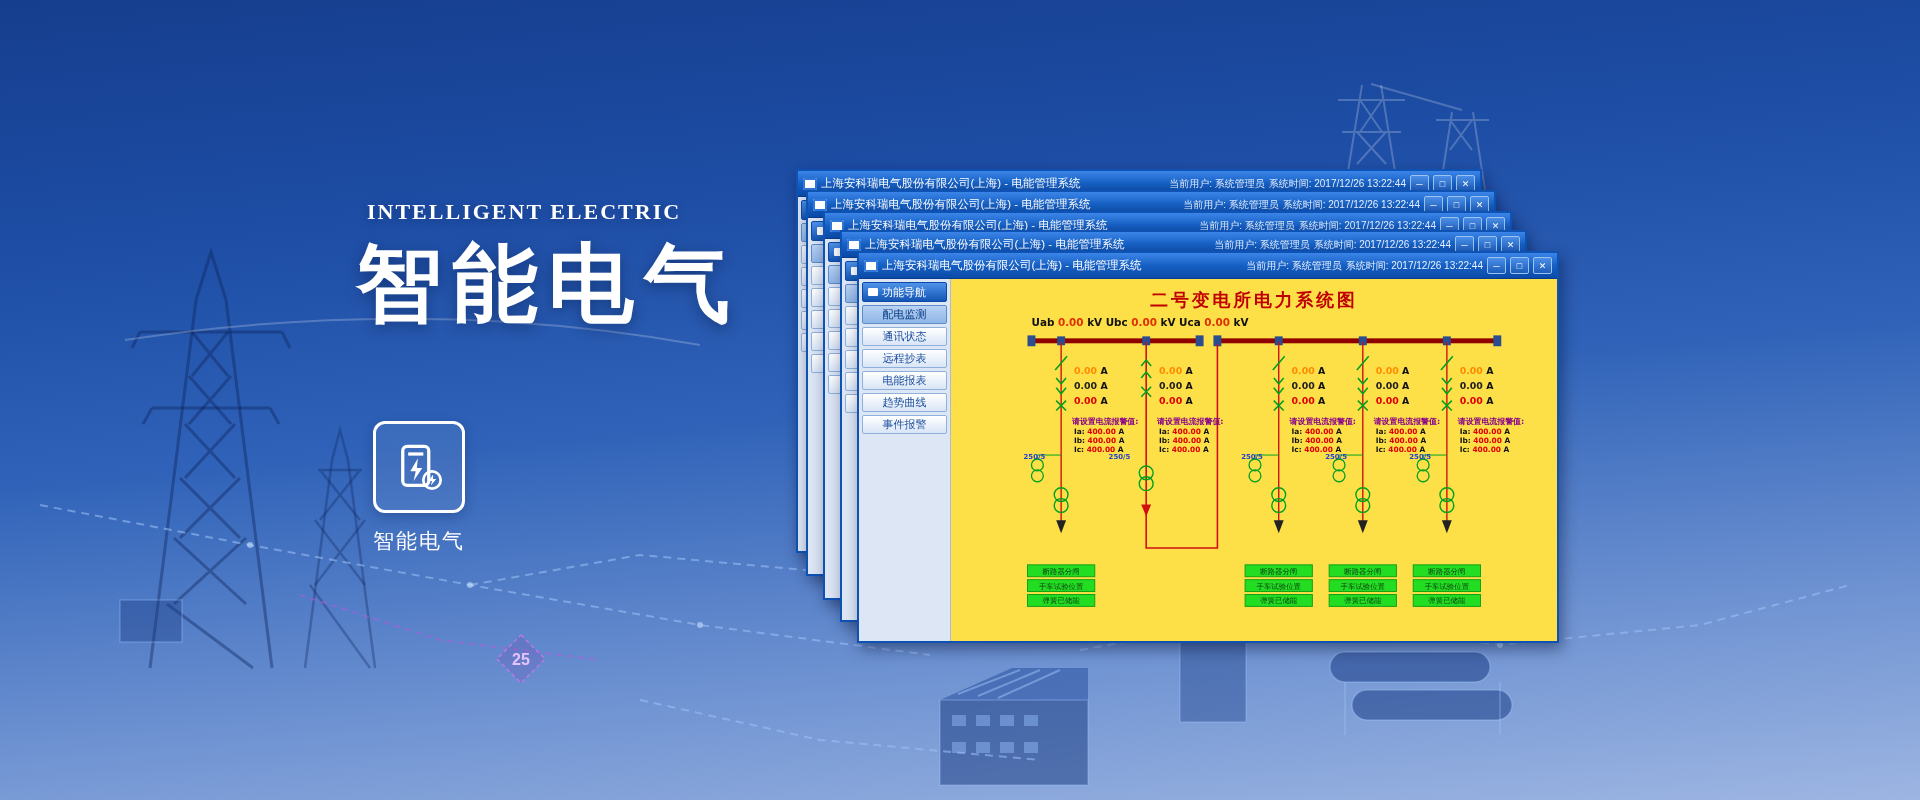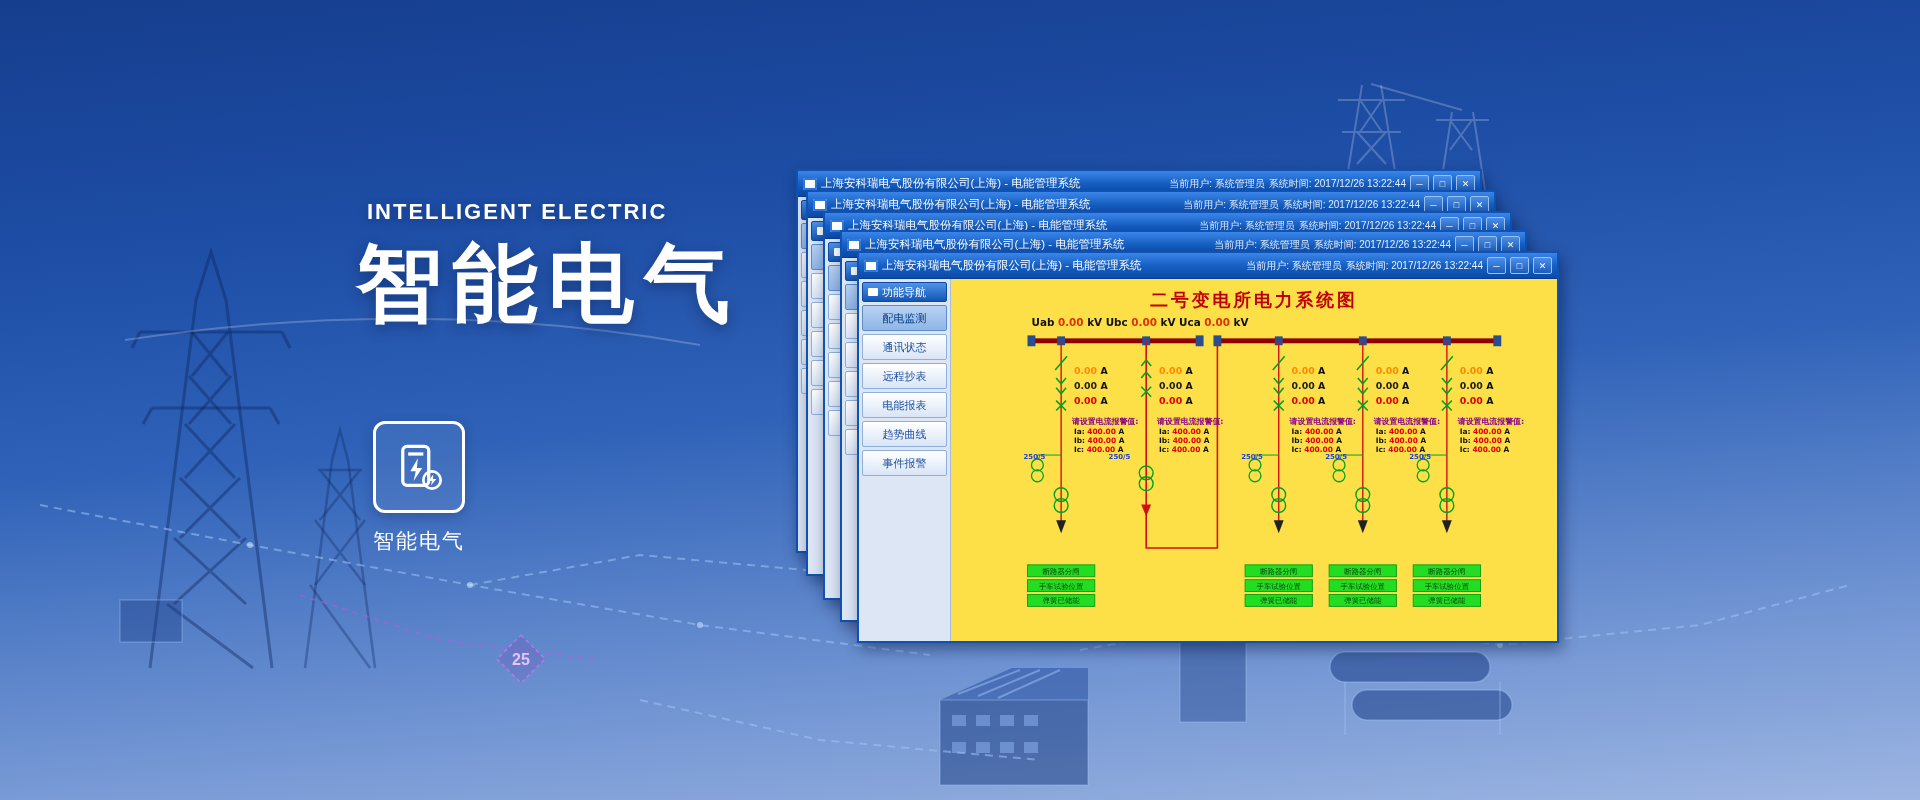--- a/index.html
+++ b/index.html
@@ -6,21 +6,21 @@
   body { font-family:"Liberation Sans","DejaVu Sans",sans-serif; }
   .stage {
     position:relative; width:1920px; height:800px; overflow:hidden;
     background:linear-gradient(175deg,#163e8e 0%,#1d4da5 26%,#2f62b8 50%,#6f93d2 78%,#9db5e2 100%);
   }
   .bg-art { position:absolute; left:0; top:0; width:1920px; height:800px; }
 
   
   .hero-en {
     position:absolute; left:367px; top:199px; color:#fff; font-size:22px;
-    font-weight:bold; letter-spacing:2px; text-shadow:0 2px 8px rgba(0,20,60,.35);
+    font-weight:bold; letter-spacing:2px; text-shadow:0 2px 8px rgba(0,20,60,.35);font-family:Liberation Serif, serif;
   }
   .hero-zh {
     position:absolute; left:356px; top:236px; color:#fff; font-size:86px;
     font-weight:800; letter-spacing:10px; line-height:1.1;
     text-shadow:0 4px 14px rgba(0,20,60,.4);
   }
   .features { position:absolute; left:373px; top:421px; display:flex; gap:55px; }
   .feature { width:92px; display:flex; flex-direction:column; align-items:center; }
   .feature-card {
     width:92px; height:92px; border:3px solid #ffffff; border-radius:12px;
@@ -58,21 +58,21 @@
   .sidebar {
     flex:none; width:92px; background:#dce6f5; border-right:1px solid #a8bcd9; padding:3px;
   }
   .sb-header {
     height:20px; display:flex; align-items:center; gap:4px; padding:0 5px;
     background:linear-gradient(#4f93ea,#1356b4); color:#fff; font-size:11px;
     border:1px solid #0d4aa6; border-radius:2px; white-space:nowrap;
   }
   .sb-header-icon { width:10px; height:8px; background:#fff; border-radius:1px; flex:none; }
   .sb-item {
-    height:26px; margin-top:3px; display:flex; align-items:center; justify-content:center;
+    height:19px; margin-top:3px; display:flex; align-items:center; justify-content:center;
     background:linear-gradient(#ffffff,#d9e5f6); border:1px solid #8fb0da; border-radius:2px;
     color:#1c4f9e; font-size:11px; cursor:pointer; white-space:nowrap;
   }
   .sb-item.active {
     background:linear-gradient(#b8d2f2,#8fb6e8); border-color:#5d8cc9; color:#0a3d85;
   }
   .win-main { flex:1 1 auto; position:relative; background:#fde047; overflow:hidden; }
   #diagram { width:100%; height:100%; display:block; }
 </style>
 </head>

